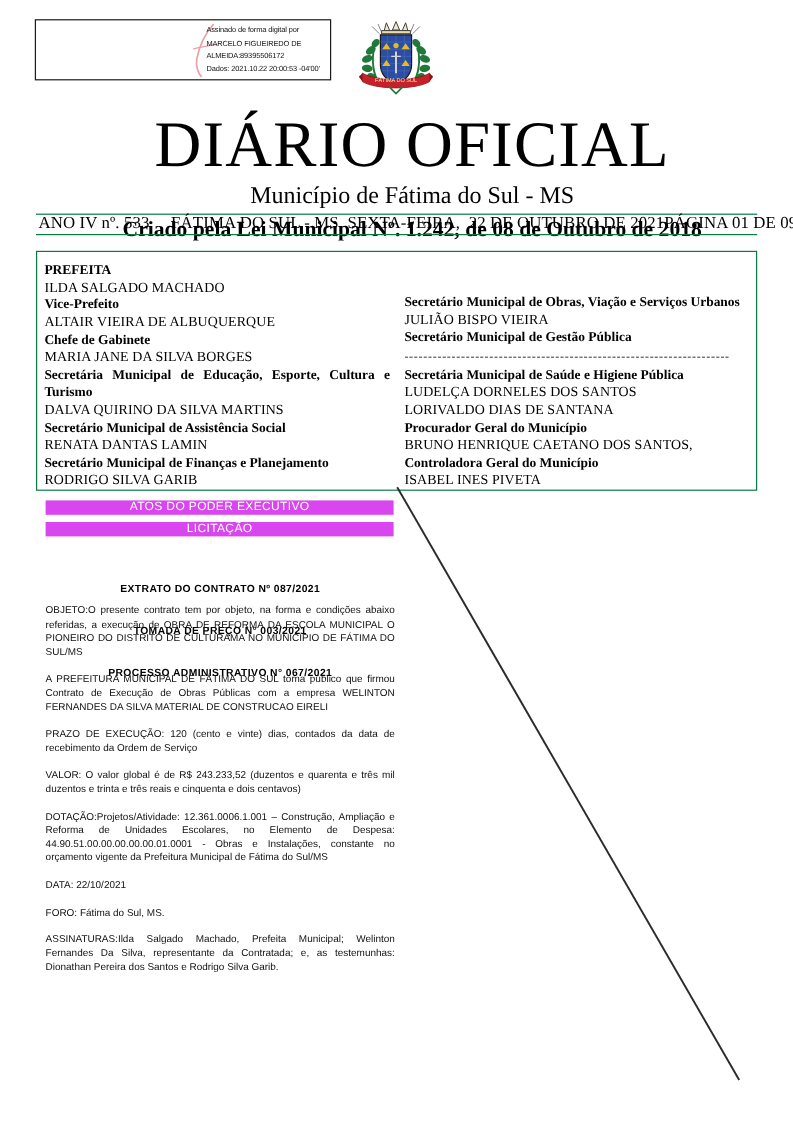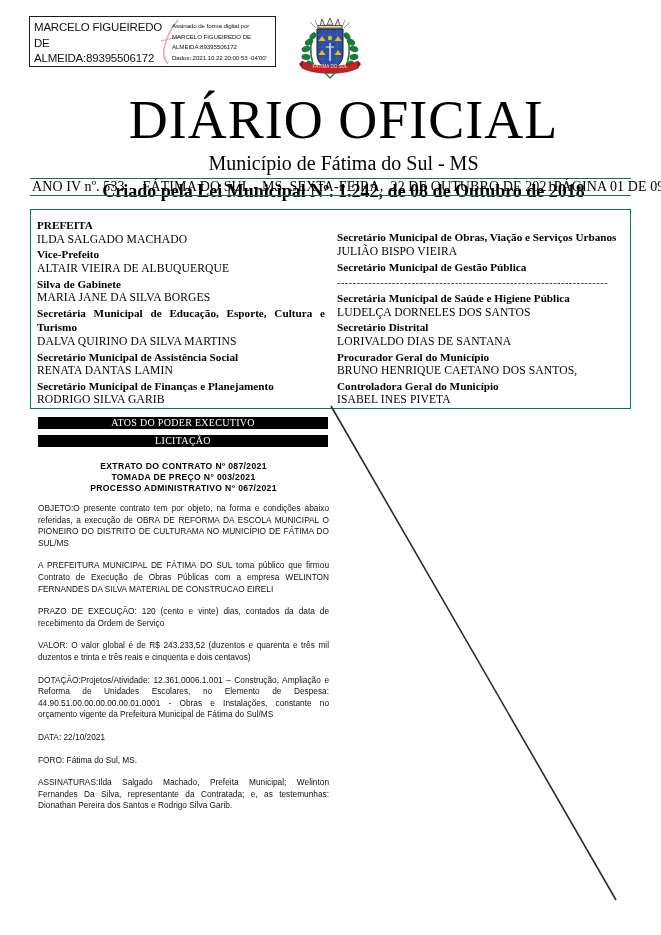--- a/index.html
+++ b/index.html
@@ -166,23 +166,23 @@
     overflow: hidden;
     white-space: nowrap;
   }
 
   
   .banner {
     position: absolute;
     left: 38px;
     width: 290px;
     height: 12px;
-    background: #000000;
+    background: #d946ef;
     color: #ffffff;
-    font-family: Liberation Serif, serif;
+    font-family: Liberation Sans, sans-serif;
     font-size: 10px;
     line-height: 12px;
     text-align: center;
     letter-spacing: 0.3px;
   }
   #banner-atos { top: 417px; }
   #banner-licitacao { top: 435px; }
 
   
   #contract-heading {
@@ -190,21 +190,21 @@
     left: 38px;
     top: 461px;
     width: 291px;
     text-align: center;
     font-family: "Liberation Sans", sans-serif;
     font-weight: bold;
     font-size: 8.6px;
     line-height: 11px;
     letter-spacing: 0.35px;
   }
-  #contract-heading div { white-space: nowrap; }
+  #contract-heading div { white-space: nowrap; margin-top: 24px; }
 
   
   #body-col {
     position: absolute;
     left: 38px;
     top: 503px;
     width: 291px;
     font-family: "Liberation Sans", sans-serif;
     font-size: 8.3px;
     line-height: 11.6px;
@@ -225,25 +225,20 @@
     height: 935px;
     pointer-events: none;
   }
 </style>
 </head>
 <body>
 
 <div id="page">
 
   <div id="sig-stamp">
-    <div id="sig-left">
-        <div>MARCELO FIGUEIREDO</div>
-        <div>DE</div>
-        <div>ALMEIDA:89395506172</div>
-      </div>
     <svg id="sig-squiggle" viewBox="0 0 26 46">
       <path d="M20 1 C12 10, 8 20, 6 30 C5 36, 7 42, 10 45" fill="none" stroke="#e8a0a8" stroke-width="1.4"></path>
       <path d="M3 22 C9 20, 16 19, 23 18" fill="none" stroke="#e8a0a8" stroke-width="1.1"></path>
     </svg>
     <div id="sig-right">
         <div>Assinado de forma digital por</div>
         <div>MARCELO FIGUEIREDO DE</div>
         <div>ALMEIDA:89395506172</div>
         <div>Dados: 2021.10.22 20:00:53 -04'00'</div>
       </div>
@@ -322,37 +317,36 @@
     <span id="issue-left">ANO IV nº. 533     FÁTIMA DO SUL - MS, SEXTA-FEIRA,  22 DE OUTUBRO DE 2021</span>
     <span id="issue-right">PÁGINA 01 DE 09</span>
   </div>
 
   <div id="officials-box">
     <div class="off-col" id="off-col-left">
       <div class="off-role">PREFEITA</div>
       <div class="off-name">ILDA SALGADO MACHADO</div>
       <div class="off-role">Vice-Prefeito</div>
       <div class="off-name">ALTAIR VIEIRA DE ALBUQUERQUE</div>
-      <div class="off-role">Silva de Gabinete</div>
+      <div class="off-role">Chefe de Gabinete</div>
       <div class="off-name">MARIA JANE DA SILVA BORGES</div>
       <div class="off-role">Secretária Municipal de Educação, Esporte, Cultura e Turismo</div>
       <div class="off-name">DALVA QUIRINO DA SILVA MARTINS</div>
       <div class="off-role">Secretário Municipal de Assistência Social</div>
       <div class="off-name">RENATA DANTAS LAMIN</div>
       <div class="off-role">Secretário Municipal de Finanças e Planejamento</div>
       <div class="off-name">RODRIGO SILVA GARIB</div>
     </div>
     <div class="off-col" id="off-col-right">
       <div class="off-role">Secretário Municipal de Obras, Viação e Serviços Urbanos</div>
       <div class="off-name">JULIÃO BISPO VIEIRA</div>
       <div class="off-role">Secretário Municipal de Gestão Pública</div>
       <div class="off-dashes">---------------------------------------------------------------------</div>
       <div class="off-role">Secretária Municipal de Saúde e Higiene Pública</div>
       <div class="off-name">LUDELÇA DORNELES DOS SANTOS</div>
-      <div class="off-role">Secretário Distrital</div>
       <div class="off-name">LORIVALDO DIAS DE SANTANA</div>
       <div class="off-role">Procurador Geral do Município</div>
       <div class="off-name">BRUNO HENRIQUE CAETANO DOS SANTOS,</div>
       <div class="off-role">Controladora Geral do Município</div>
       <div class="off-name">ISABEL INES PIVETA</div>
     </div>
   </div>
 
   <div class="banner" id="banner-atos">ATOS DO PODER EXECUTIVO</div>
   <div class="banner" id="banner-licitacao">LICITAÇÃO</div>

